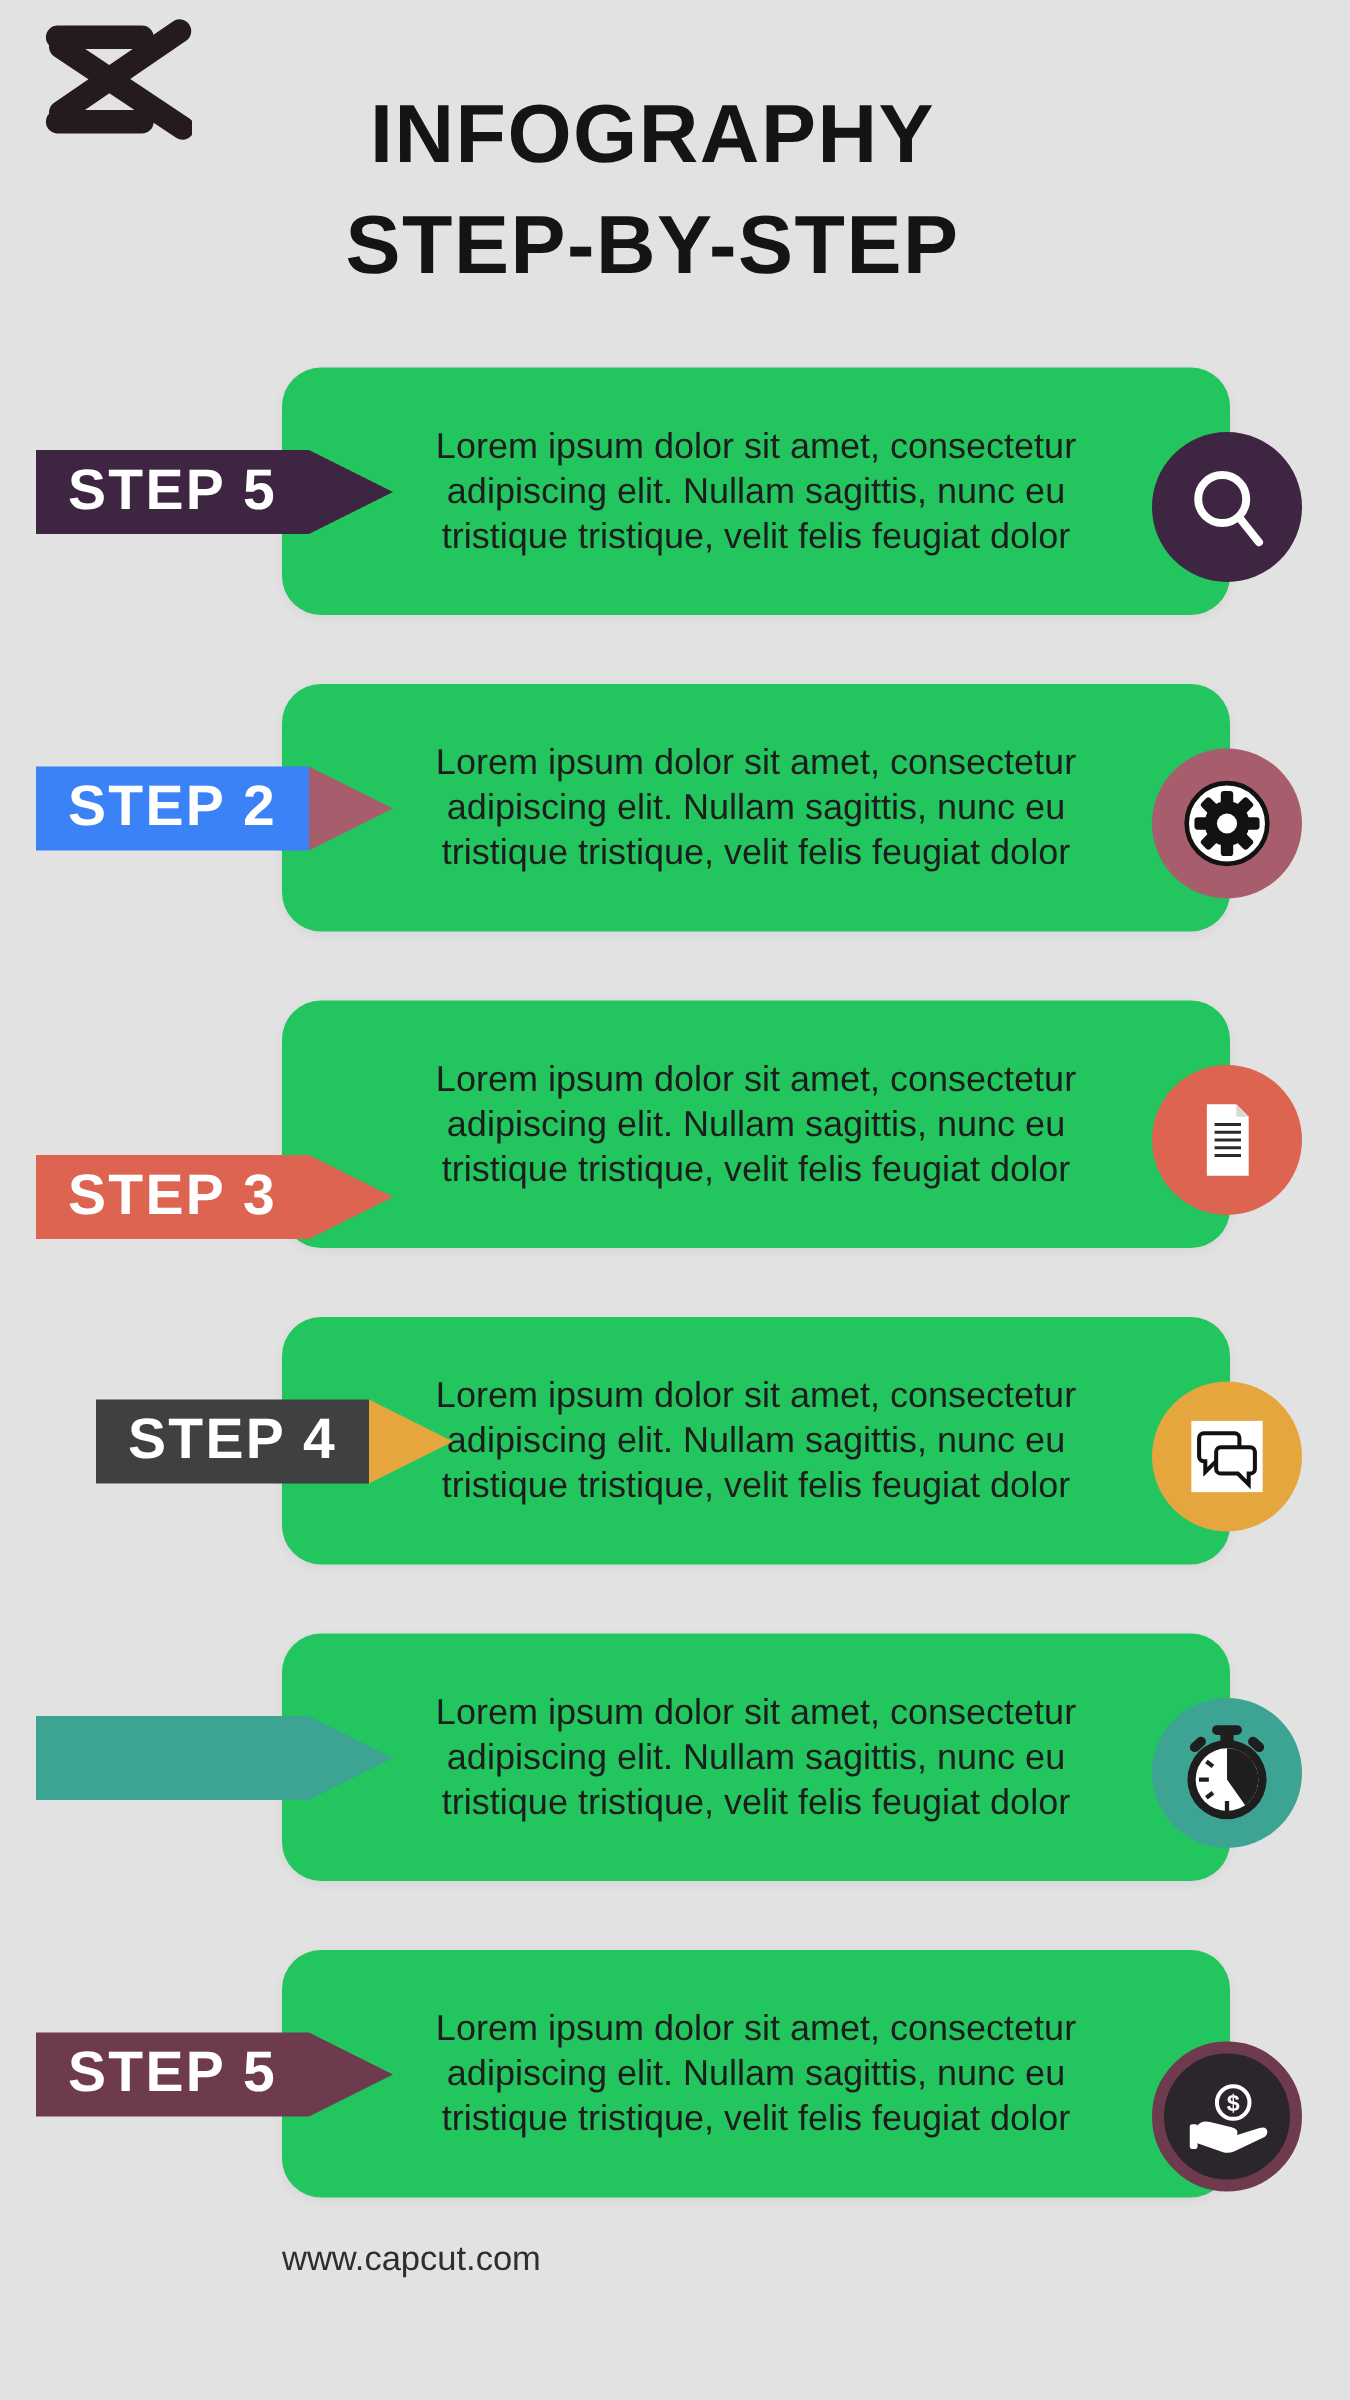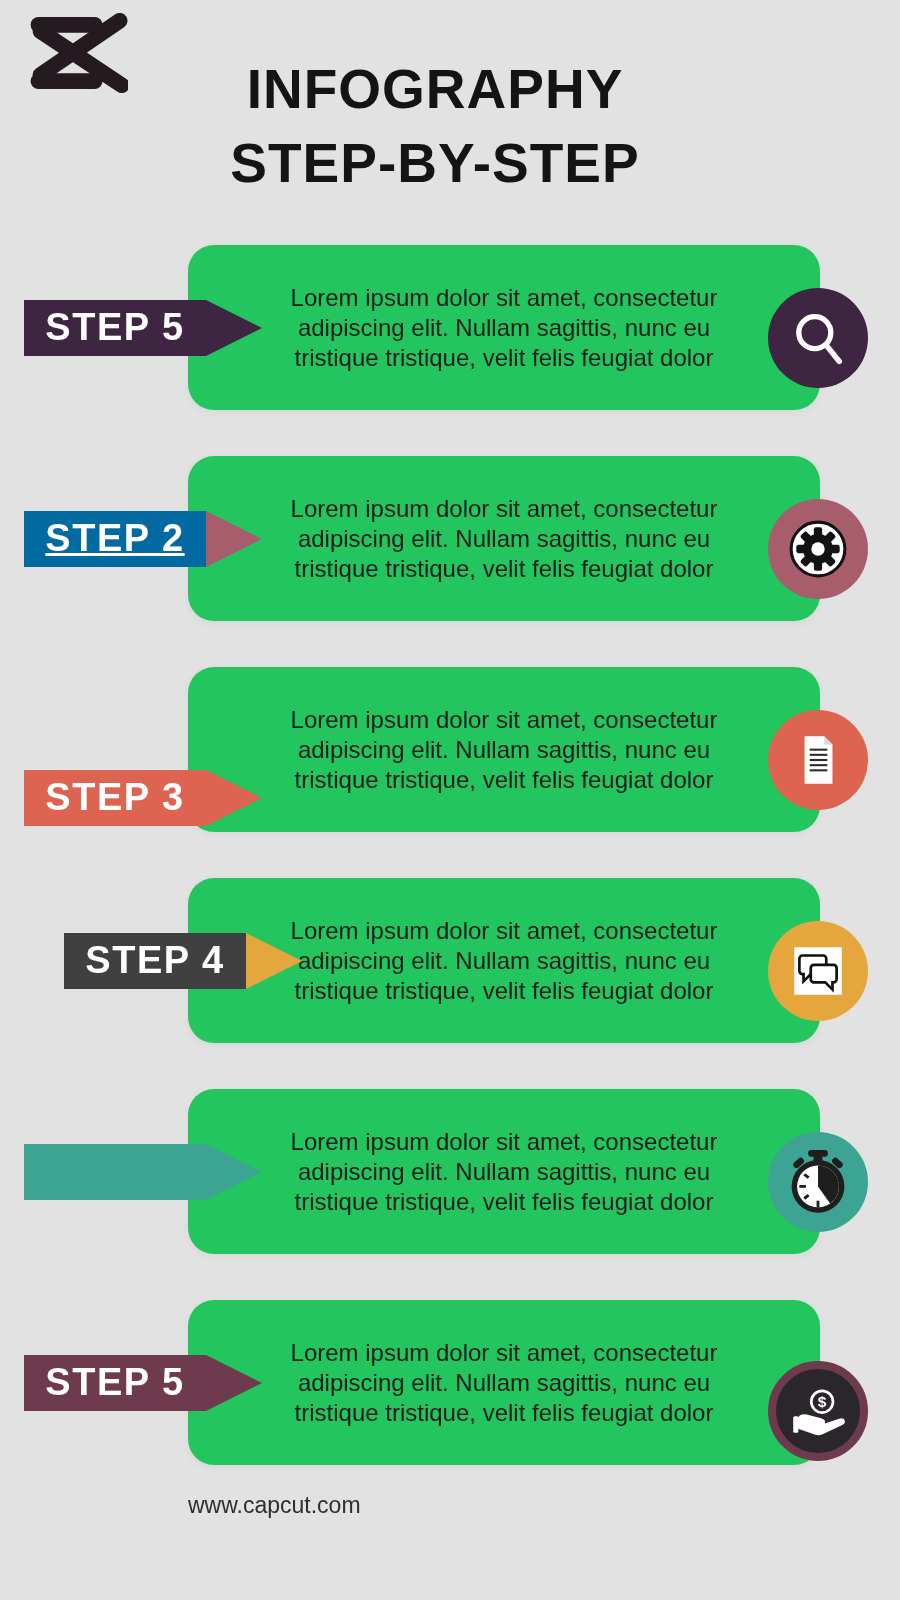--- a/index.html
+++ b/index.html
@@ -116,21 +116,21 @@
             <circle cx="27" cy="25" r="15" fill="none" stroke="#ffffff" stroke-width="5"></circle>
             <line x1="38" y1="37" x2="50" y2="52" stroke="#ffffff" stroke-width="5" stroke-linecap="round"></line>
           </svg>
         </div>
   </div>
 
   <div class="row">
     <div class="card">
       <p>Lorem ipsum dolor sit amet, consectetur adipiscing elit. Nullam sagittis, nunc eu tristique tristique, velit felis feugiat dolor</p>
     </div>
-    <div class="arrow" style="background: #0369a1; text-decoration: underline;">
+    <div class="arrow" style="background: #3b82f6;">
       <span>STEP 2</span>
       <span class="tip" style="border-left-color: rgb(167, 93, 108);"></span>
     </div>
     <div class="icon-circle" style="background: rgb(167, 93, 108);">
           <svg width="62" height="62" viewBox="0 0 60 60">
             <circle cx="30" cy="30" r="26" fill="#ffffff" stroke="#121212" stroke-width="3"></circle>
             <g fill="#121212">
               <g transform="rotate(0 30 30)">
                 <rect x="26" y="9" width="8" height="10" rx="2"></rect>
               </g>

